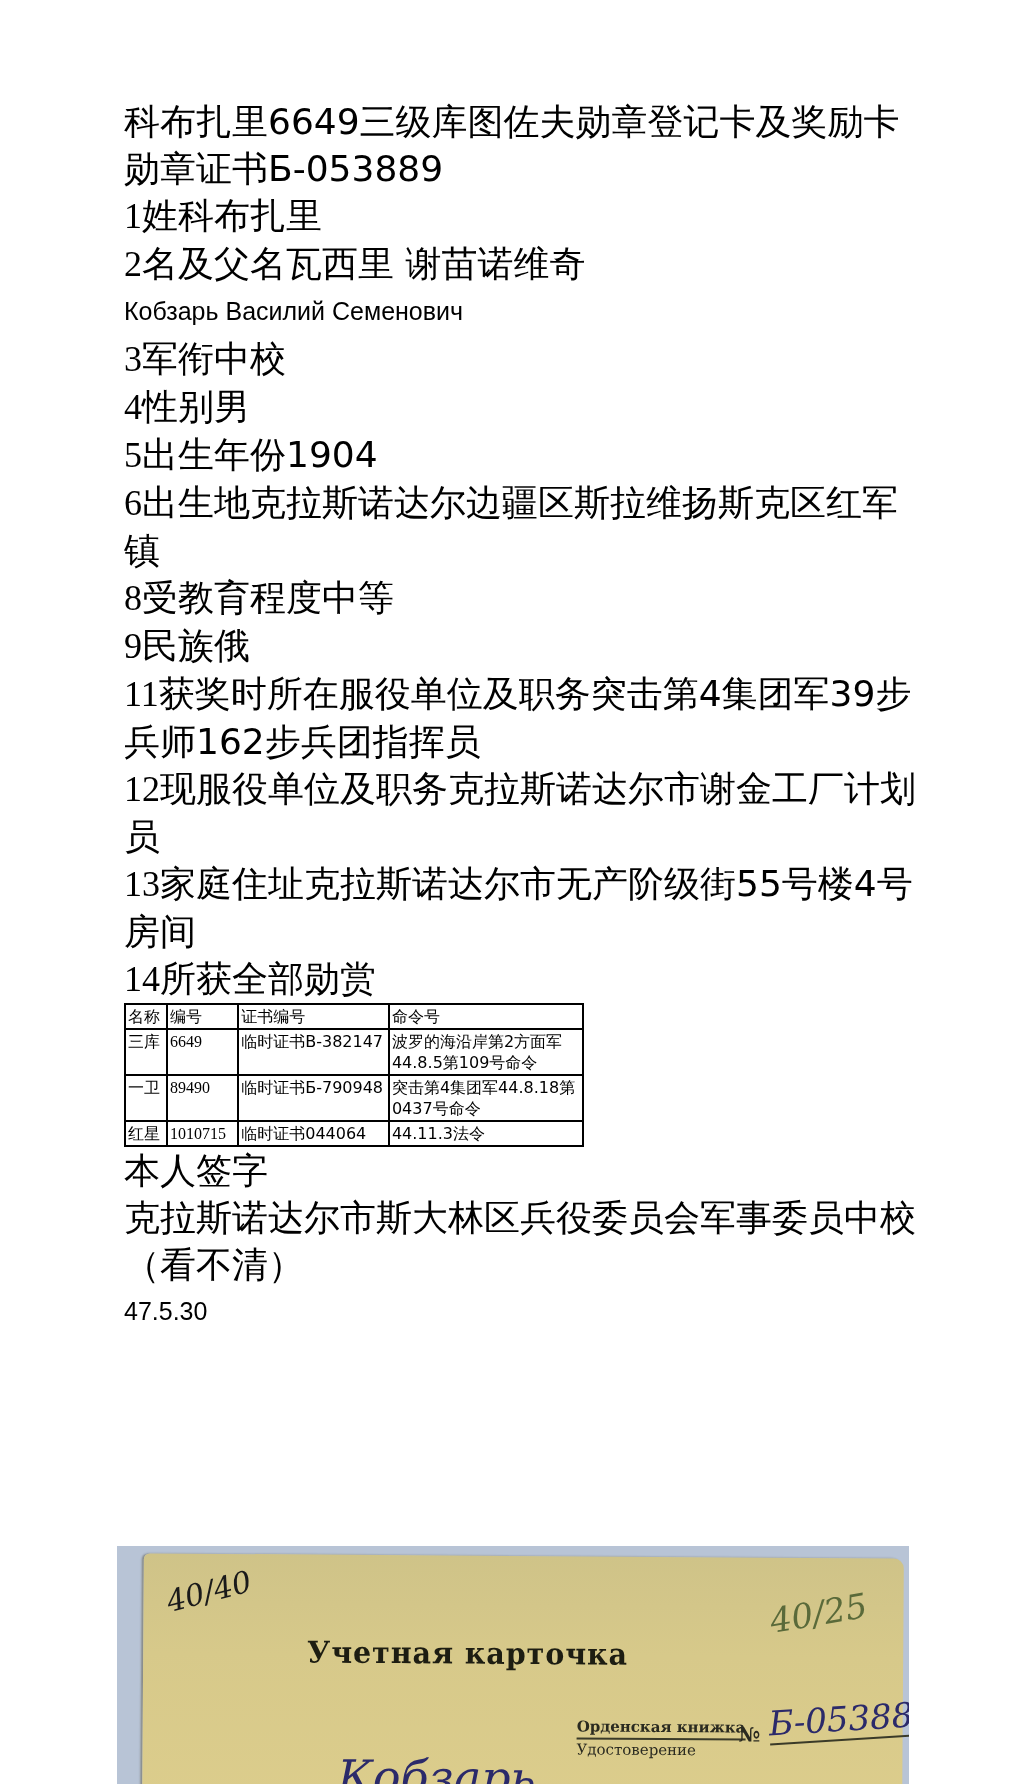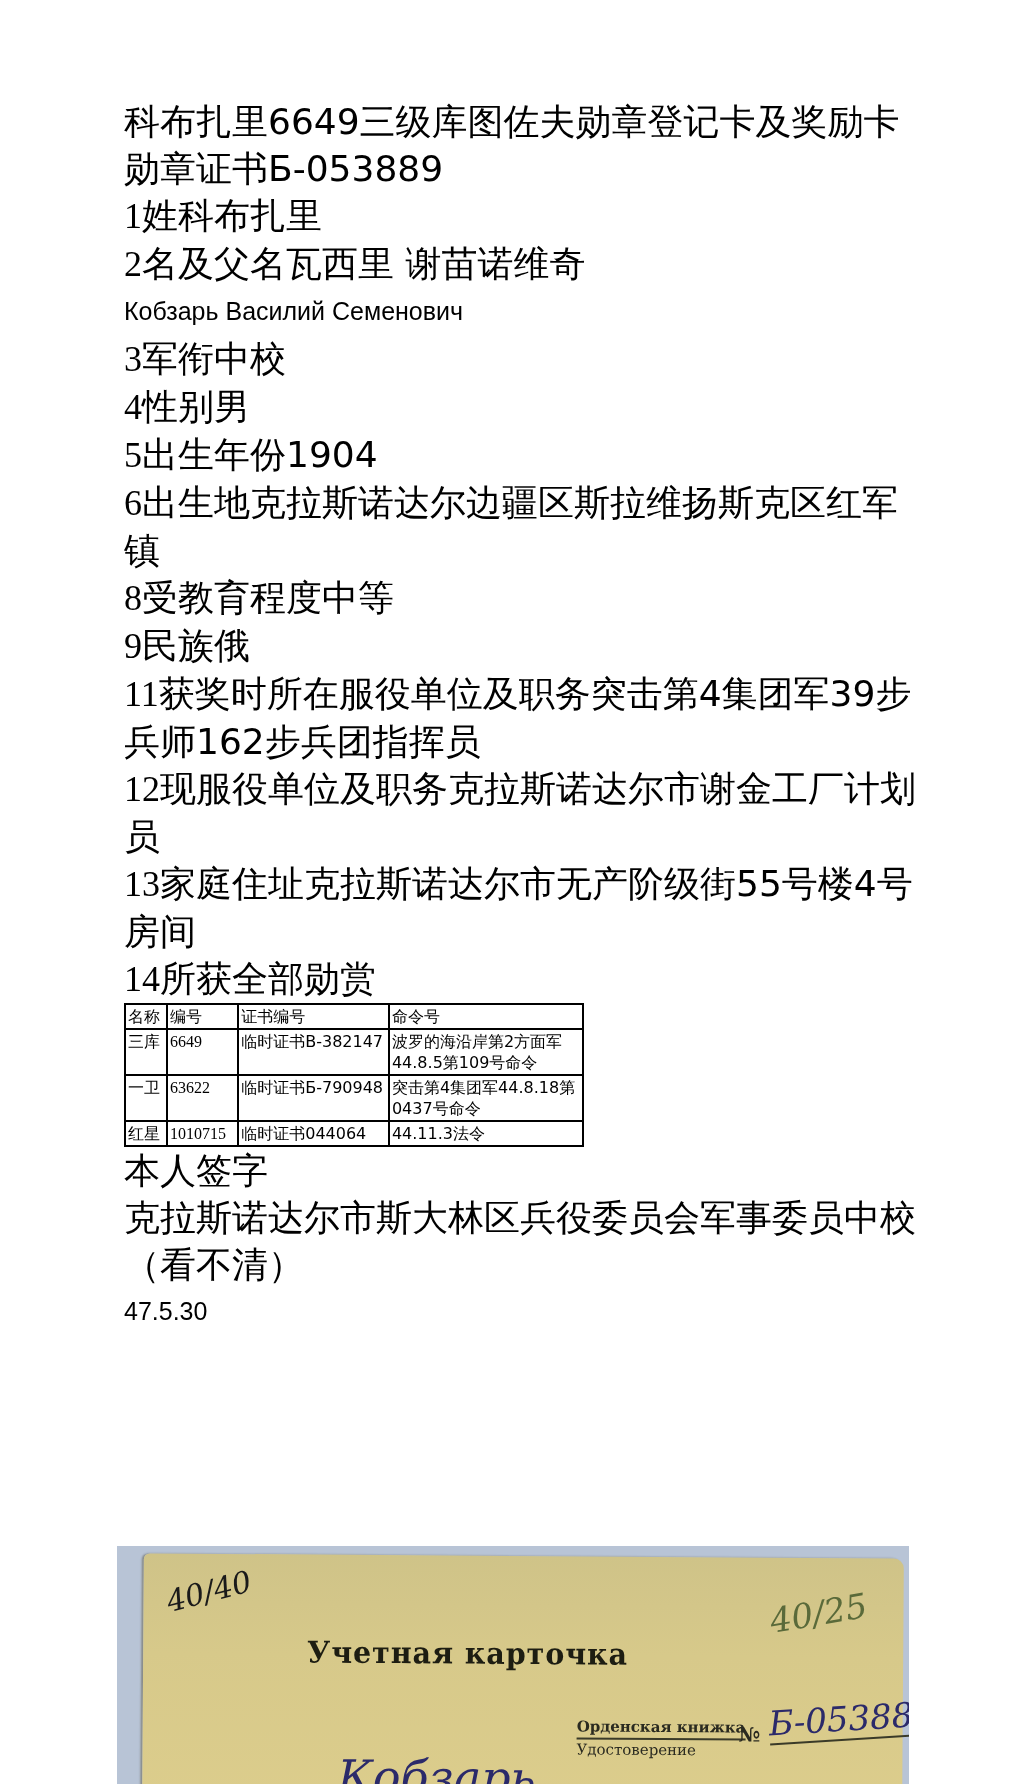--- a/index.html
+++ b/index.html
@@ -71,21 +71,21 @@
       <td class="c4">命令号</td>
     </tr>
     <tr>
       <td class="c1">三库</td>
       <td class="c2 serif">6649</td>
       <td class="c3">临时证书B-382147</td>
       <td class="c4">波罗的海沿岸第2方面军44.8.5第109号命令</td>
     </tr>
     <tr>
       <td class="c1">一卫</td>
-      <td class="c2 serif">63622</td>
+      <td class="c2 serif">89490</td>
       <td class="c3">临时证书Б-790948</td>
       <td class="c4">突击第4集团军44.8.18第0437号命令</td>
     </tr>
     <tr>
       <td class="c1">红星</td>
       <td class="c2 serif">1010715</td>
       <td class="c3">临时证书044064</td>
       <td class="c4">44.11.3法令</td>
     </tr>
   </tbody>

